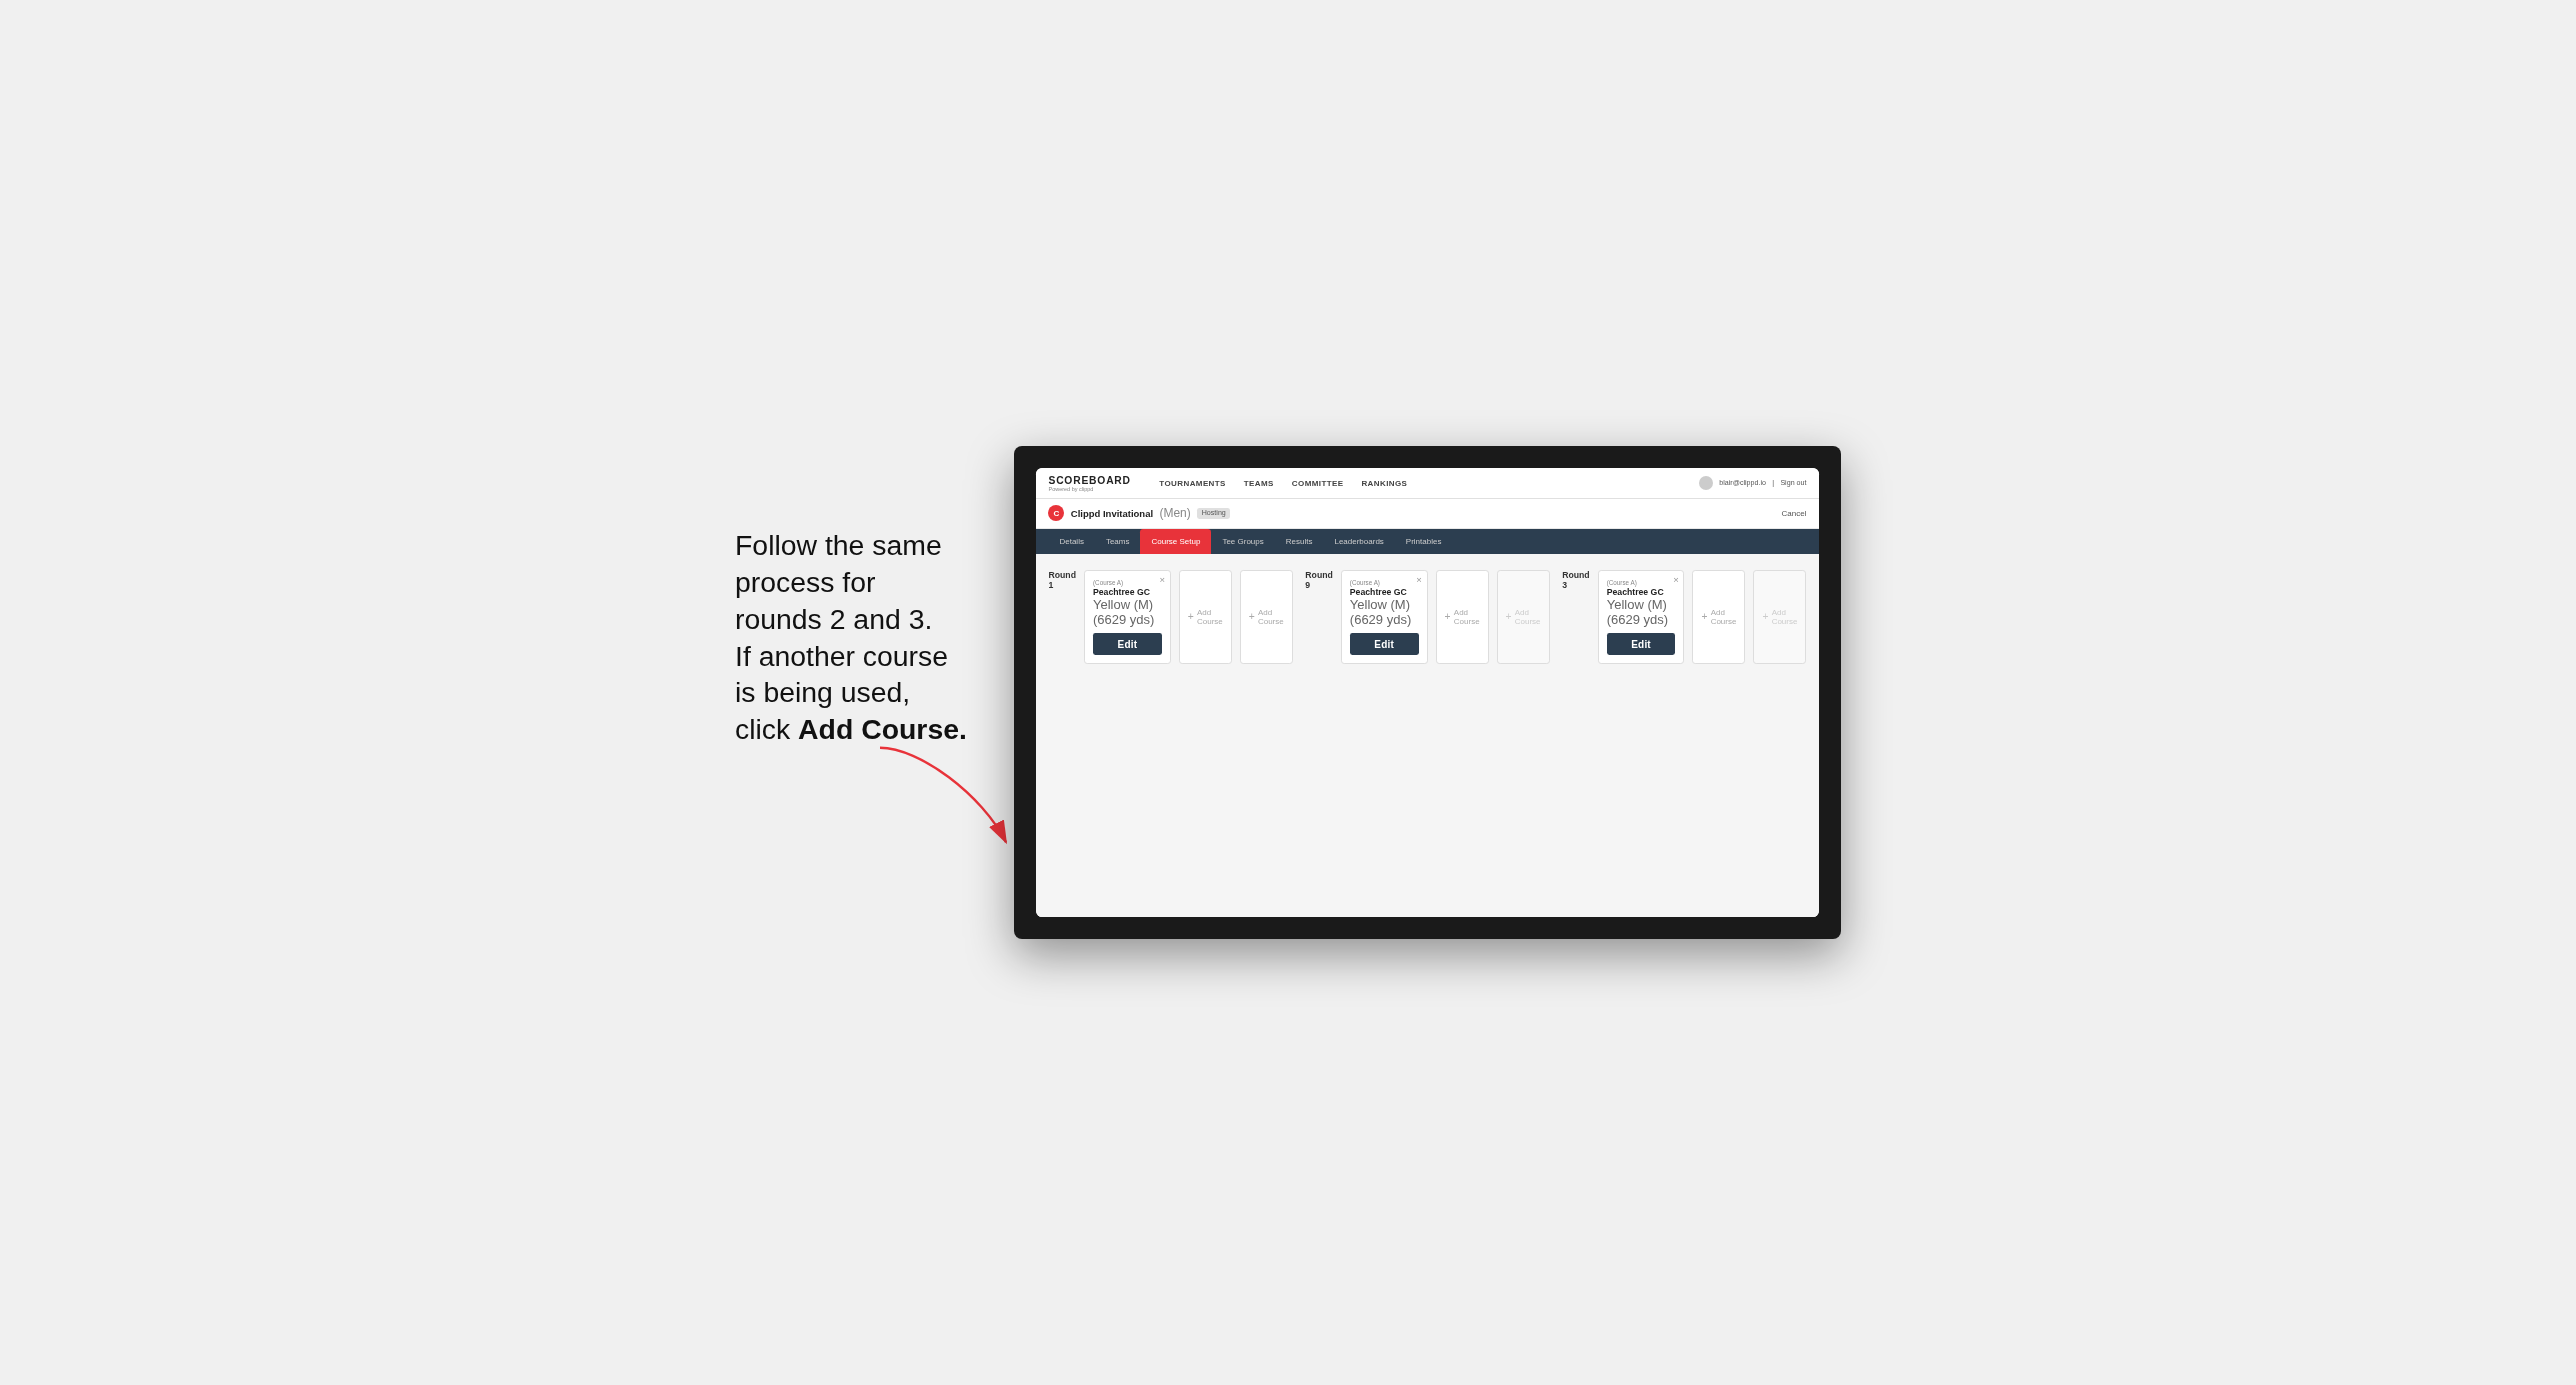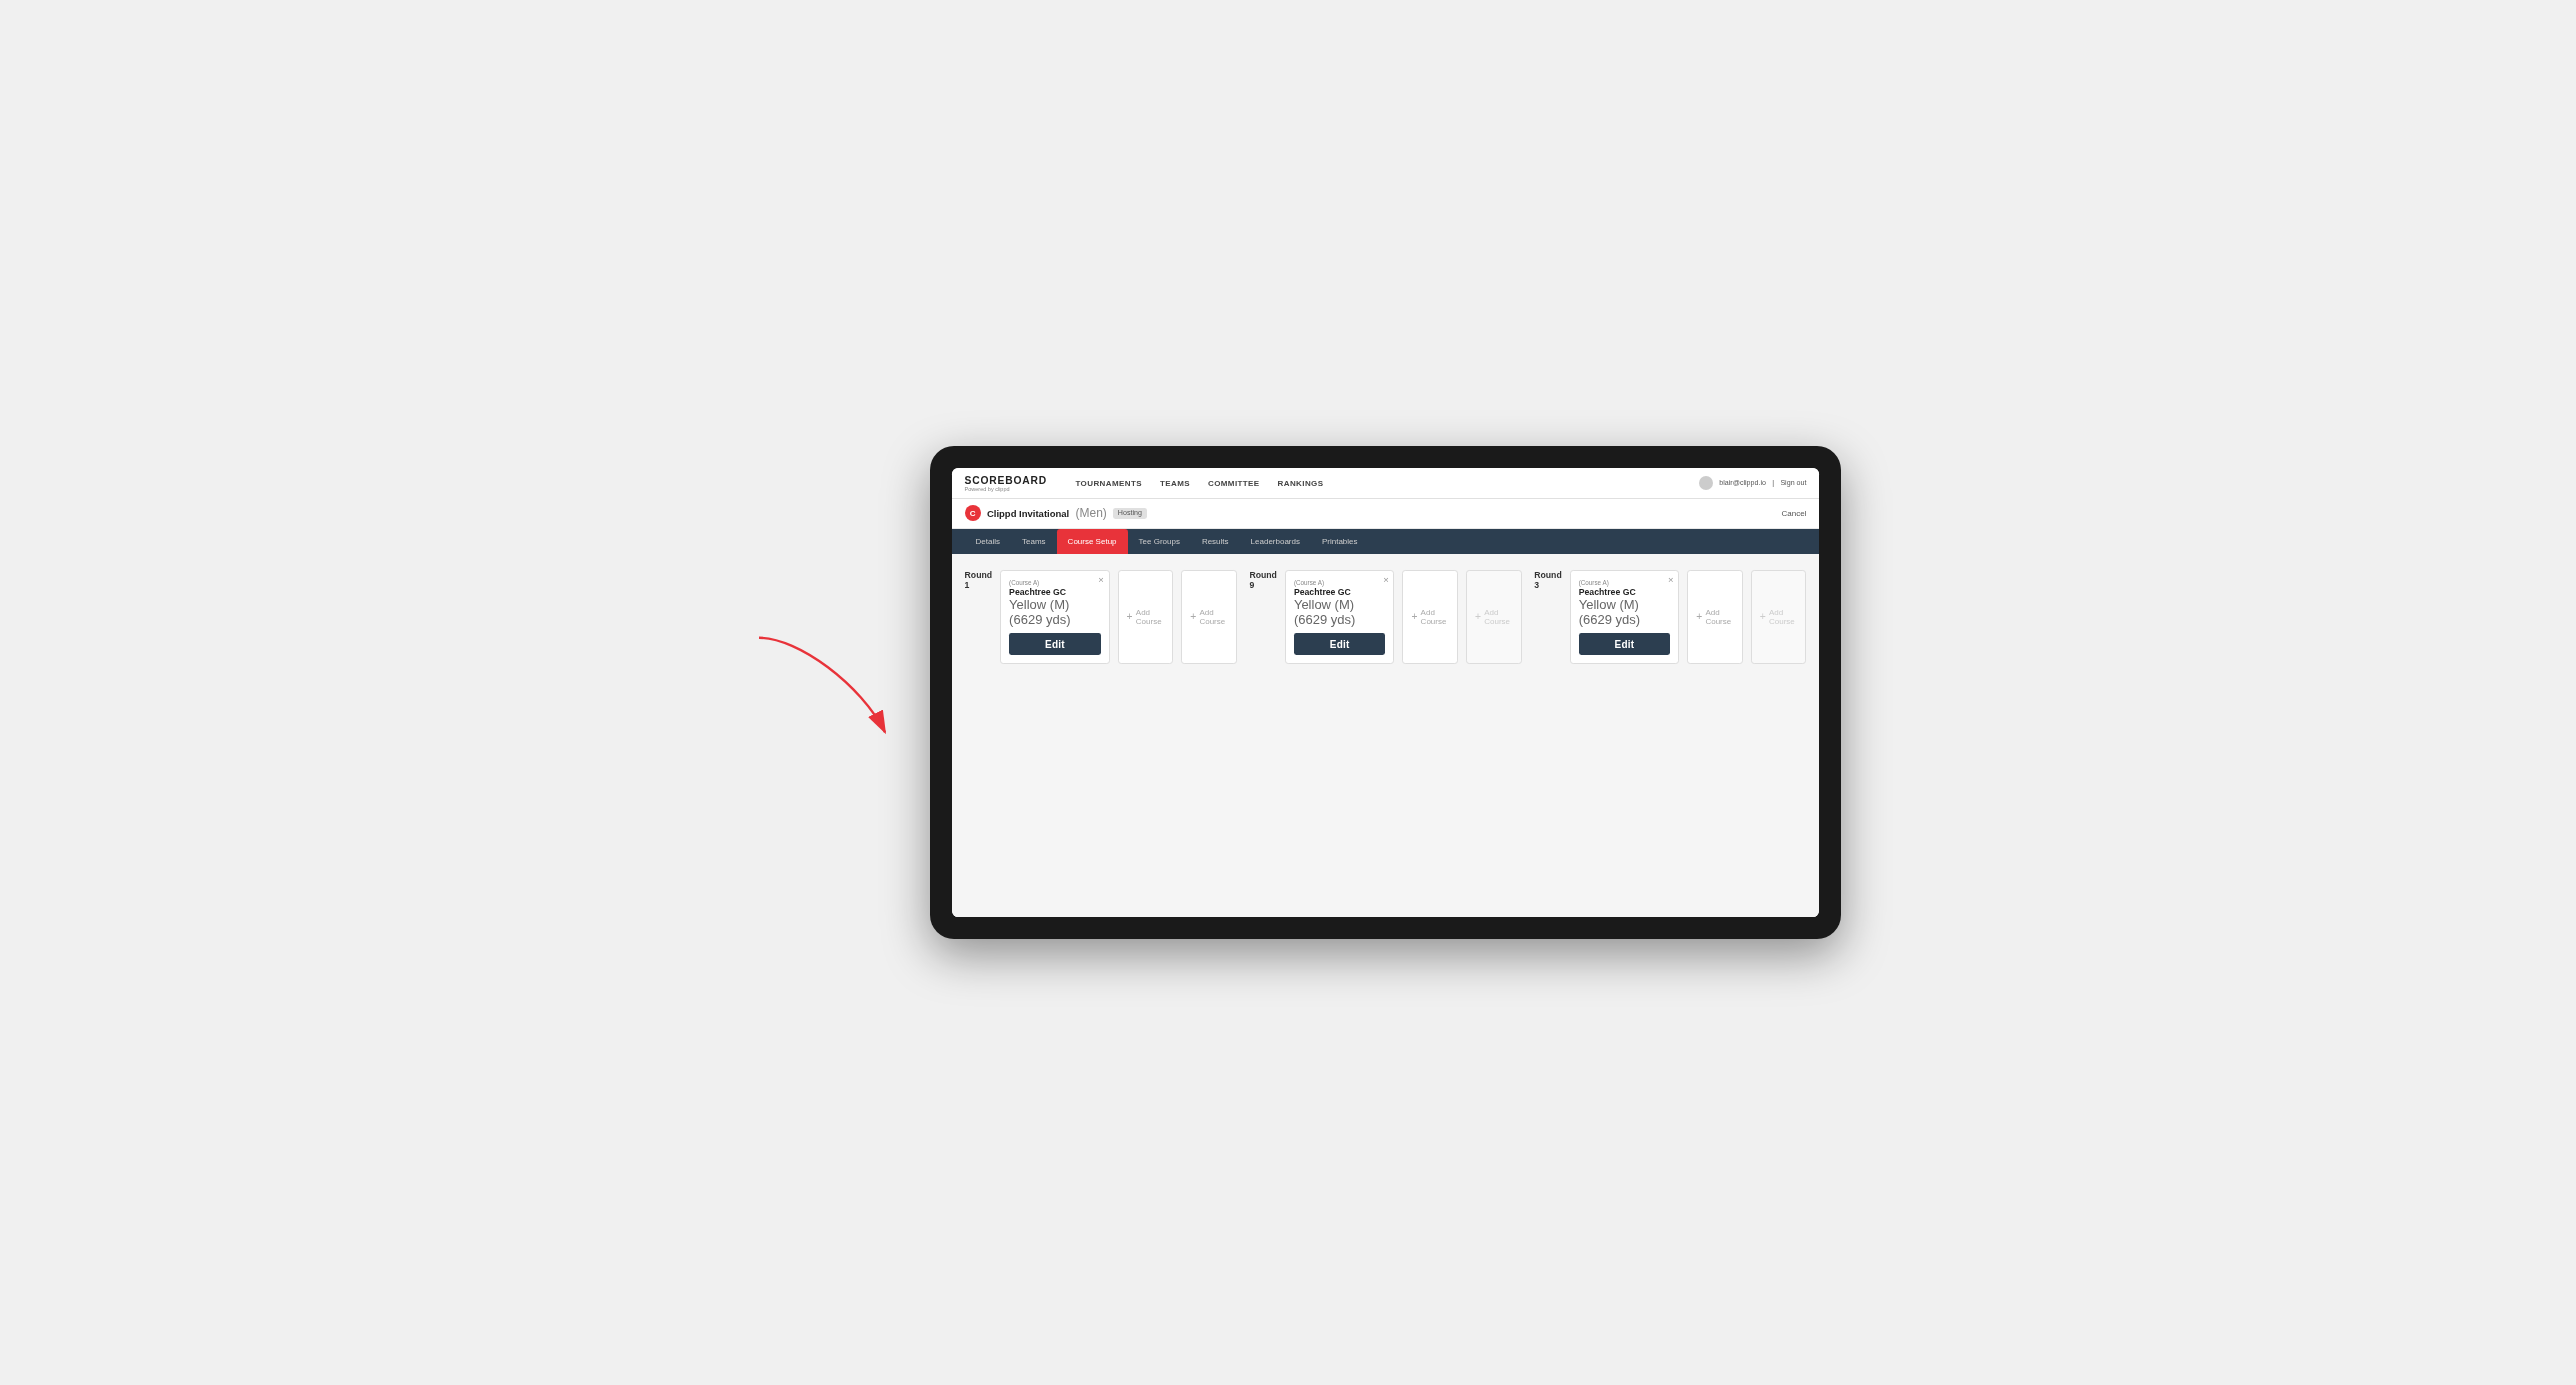--- a/index.html
+++ b/index.html
@@ -29,25 +29,24 @@
       color: #111;
     }
 
     .instruction-text strong {
       font-weight: 900;
     }
 
     .tablet-wrapper {
       flex: 1;
       background: #1a1a1a;
-      border-radius: 24px;
+      border-radius: 8px;
       padding: 22px;
       box-shadow: 0 16px 47px rgba(0,0,0,0.4);
       position: relative;
-      margin-left: 37px;
     }
 
     .tablet-screen {
       background: #fff;
       border-radius: 6.3px;
       overflow: hidden;
       position: relative;
     }
 
     
@@ -294,20 +293,28 @@
       flex-direction: column;
       align-items: flex-end;
     }
   </style>
 </head>
 <body>
 
 <div class="page-wrapper">
 
   <div class="left-section">
+    <div class="instruction-text">
+      <span>Follow the same</span><br>
+      <span>process for</span><br>
+      <span>rounds 2 and 3.</span><br>
+      <span>If another course</span><br>
+      <span>is being used,</span><br>
+      <span>click </span><strong>Add Course.</strong>
+    </div>
 
     <svg width="174" height="126" viewBox="0 0 220 160" style="margin-top:-16px; margin-right: -63px;">
       <defs>
         <marker id="arrowhead" markerWidth="10" markerHeight="7" refX="9" refY="3.5" orient="auto">
           <polygon points="0 0, 10 3.5, 0 7" fill="#e8333a"></polygon>
         </marker>
       </defs>
       <path d="M 30 20 C 80 20, 160 80, 190 140" stroke="#e8333a" stroke-width="3" fill="none" marker-end="url(#arrowhead)"></path>
     </svg>
   </div>

